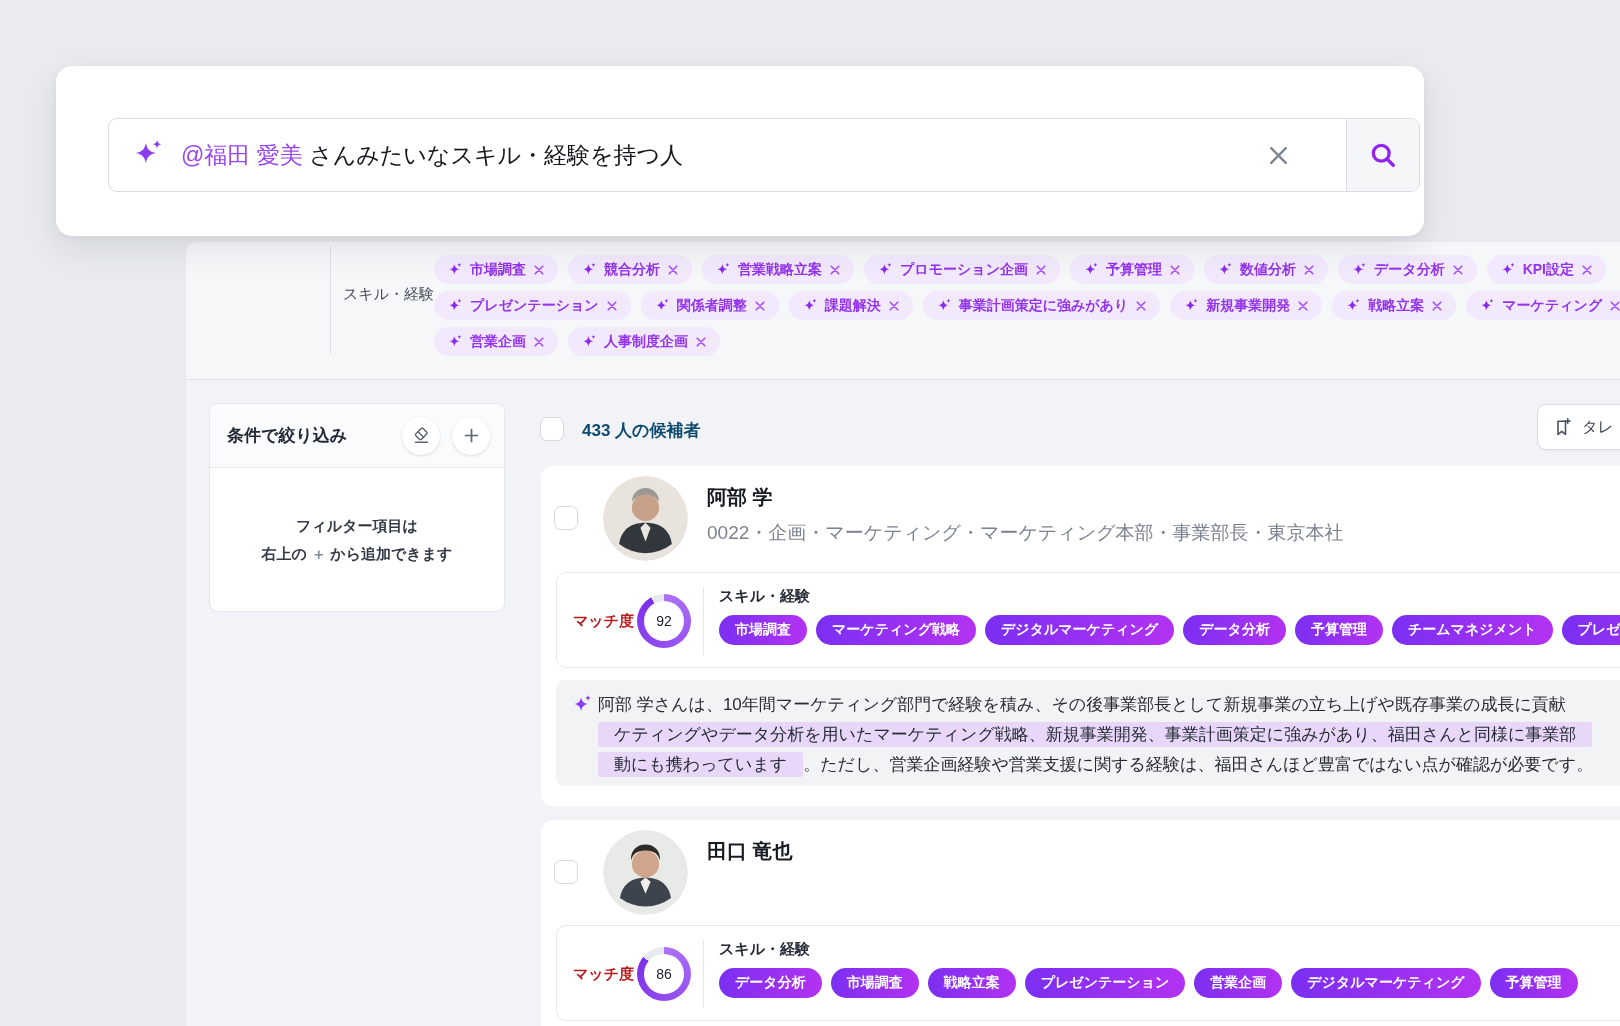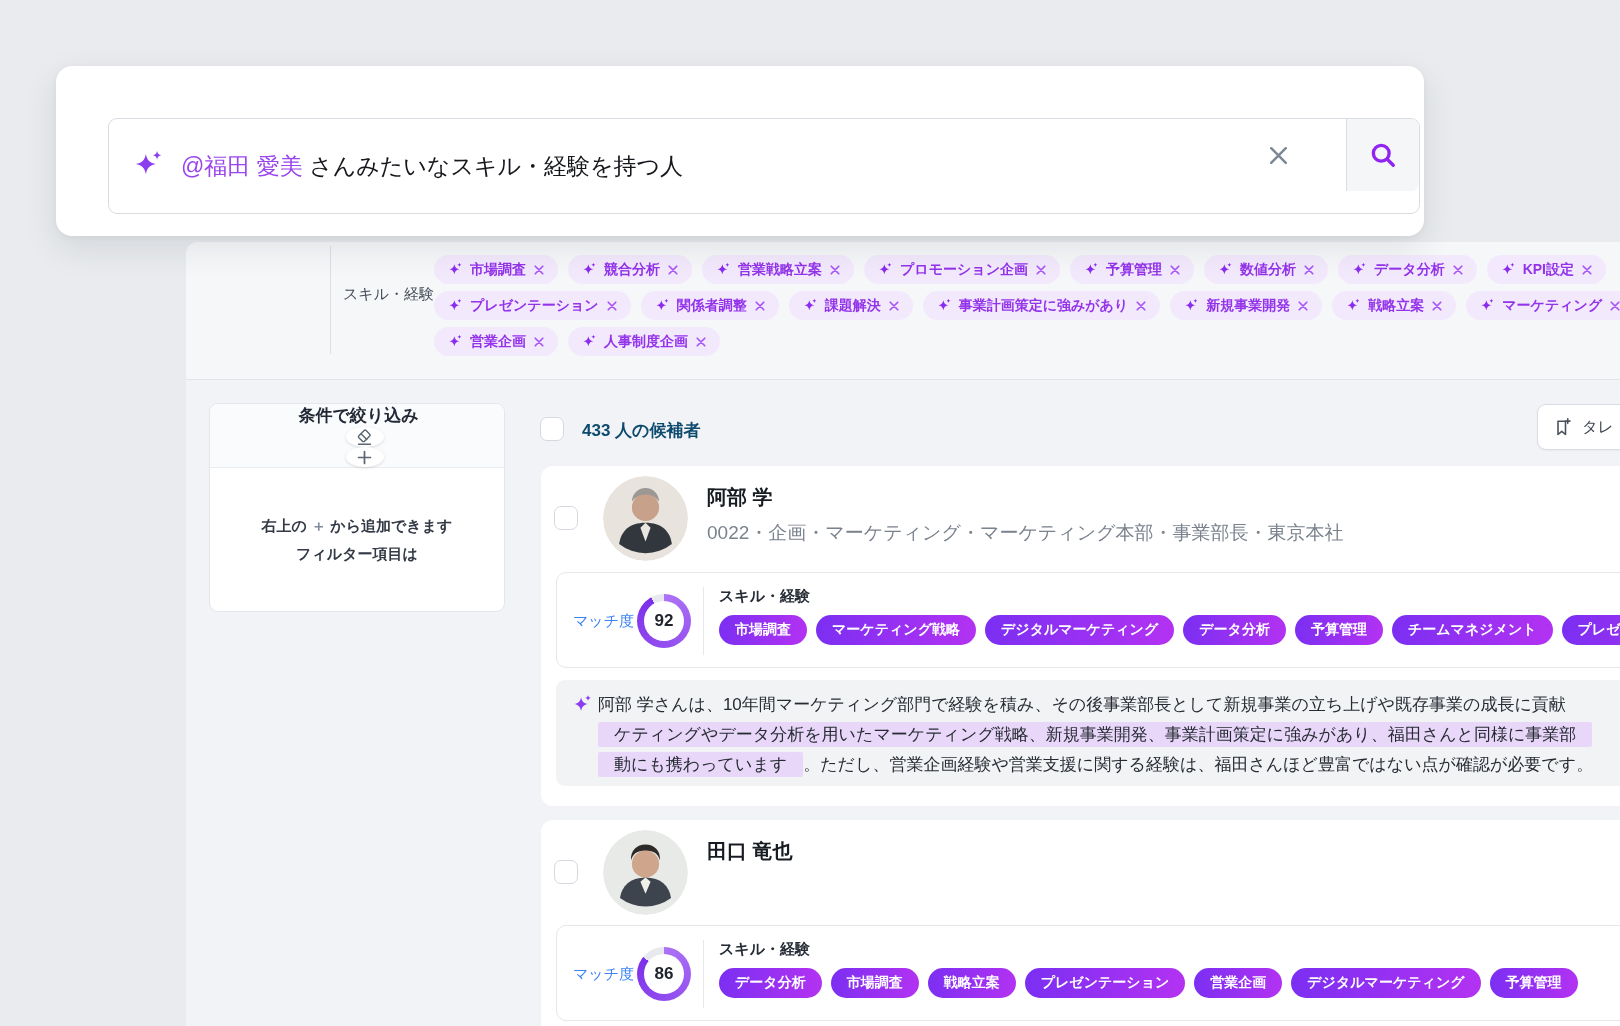--- a/index.html
+++ b/index.html
@@ -20,36 +20,36 @@
   .cond-rows { left:248px; top:13px; right:0; }
   .cond-row { display:flex; gap:10px; margin-bottom:7px; white-space:nowrap; }
   .ctag { display:inline-flex; align-items:center; gap:7px; height:29px;
     padding:0 13px; border-radius:15px; background:#f3e9fd; color:#9333ea;
     font-size:14px; font-weight:600; flex:0 0 auto; }
   .ctag svg { flex:0 0 auto; }
 
   
   .search-overlay { left:56px; top:66px; width:1368px; height:170px; background:#ffffff;
     border-radius:16px; box-shadow:0 12px 34px rgba(30,35,48,.10), 0 2px 6px rgba(30,35,48,.05); }
-  .search-box { left:52px; top:52px; width:1312px; height:96px; border:1px solid #d9dce1;
+  .search-box { left:52px; top:52px; width:1312px; height:74px; border:1px solid #d9dce1;
     border-radius:9px; background:#fff; display:flex; align-items:center; }
   .search-spark { margin-left:22px; }
   .search-text { margin-left:16px; font-size:23px; font-weight:500; white-space:nowrap; }
   .mention { color:#9b45ee; }
   .query-rest { color:#16181d; }
   .search-clear { position:absolute; right:128px; top:24px; cursor:pointer; }
   .search-btn-zone { position:absolute; right:0; top:0; width:73px; height:72px;
     background:#f5f6f8; border-left:1px solid #d9dce1; border-radius:0 8px 8px 0;
     display:flex; align-items:center; justify-content:center; }
 
   
   .filter-card { left:209px; top:403px; width:296px; height:209px; background:#fff;
     border:1px solid #e3e6ea; border-radius:9px; overflow:hidden; }
   .filter-head { height:64px; background:#fafbfc; border-bottom:1px solid #eaecef;
-    display:flex; align-items:center; padding:0 14px 0 17px;flex-direction:column; }
+    display:flex; align-items:center; padding:0 14px 0 17px; }
   .filter-title { font-size:17px; font-weight:700; color:#222835; }
   .round-btn { width:38px; height:38px; border-radius:50%; background:#fff;
     box-shadow:0 1px 3px rgba(20,25,35,.14); display:flex; align-items:center;
     justify-content:center; margin-left:12px; cursor:pointer; }
   .filter-head .spacer { flex:1; }
   .filter-empty { text-align:center; font-size:15px; font-weight:700; color:#333a46;
     line-height:28px; margin-top:44px; }
   .plus-inline { color:#7f8b9a; font-weight:700; }
 
   
@@ -68,26 +68,26 @@
   .card .cb { position:absolute; left:13px; top:40px; }
   .avatar { position:absolute; left:62px; top:10px; width:85px; height:85px;
     border-radius:50%; overflow:hidden; }
   .cand-name { position:absolute; left:166px; top:18px; font-size:20px; font-weight:700; color:#171b22; }
   .cand-meta { position:absolute; left:166px; top:54px; font-size:19px; color:#7a828d; white-space:nowrap; }
 
   .match-box { position:absolute; left:15px; width:1078px; height:96px;
     border:1px solid #e4e7ec; border-radius:10px; background:#fff; }
   .card1 .match-box { top:106px; }
   .card2 .match-box { top:105px; }
-  .match-label { position:absolute; left:16px; top:39px; font-size:15px; font-weight:400; color:#3b82f6; }
+  .match-label { position:absolute; left:16px; top:39px; font-size:15px; font-weight:700; color:#b91c1c; }
   .ring { position:absolute; left:80px; top:21px; width:54px; height:54px; border-radius:50%;
     background:conic-gradient(#ad72f6 0deg, #7c2fe9 calc(var(--p)*3.6deg), #e8e9ee calc(var(--p)*3.6deg) 360deg); }
   .ring::before { content:""; position:absolute; inset:7px; background:#fff; border-radius:50%; }
   .ring b { position:absolute; inset:0; display:flex; align-items:center; justify-content:center;
-    font-size:17px; font-weight:700; color:#20242b; }
+    font-size:14px; font-weight:400; color:#20242b; }
   .match-divider { position:absolute; left:146px; top:14px; width:1px; height:68px; background:#e6e8ed; }
   .skills-label { position:absolute; left:162px; top:14px; font-size:15px; font-weight:700; color:#262c35; }
   .skills-row { position:absolute; left:162px; top:42px; right:8px; display:flex; gap:9px;
     white-space:nowrap; overflow:hidden; }
   .stag { display:inline-flex; align-items:center; height:30px; padding:0 16px; border-radius:15px;
     background:linear-gradient(97deg,#7a2ff2,#b432f2); color:#fff; font-size:14px; font-weight:700;
     flex:0 0 auto; }
 
   .summary-box { position:absolute; left:15px; top:214px; width:1078px; height:106px;
     background:#f2f3f5; border-radius:9px; }
@@ -313,22 +313,22 @@
           <path d="M4.5 20.5h15"></path>
         </svg>
     </span>
     <span class="round-btn">
       <svg width="19" height="19" viewBox="0 0 24 24" fill="none" stroke="#5b6672" stroke-width="2.2" stroke-linecap="round">
           <path d="M12 4.5v15M4.5 12h15"></path>
         </svg>
     </span>
   </div>
   <div class="filter-empty">
+    <div>フィルター項目は</div>
     <div><span>右上の </span><span class="plus-inline">＋</span><span> から追加できます</span></div>
-    <div>フィルター項目は</div>
   </div>
 </div>
 
 <div class="abs checkbox results-head-cb"></div>
 <div class="abs results-count">433 人の候補者</div>
 <div class="abs talent-btn">
   <svg width="20" height="20" viewBox="0 0 24 24" fill="none" stroke="#49525e" stroke-width="1.9" stroke-linejoin="round">
       <path d="M6 5h9v16l-4.5-3.7L6 21z"></path>
       <path d="M17.7 2.2v5.4M15 4.9h5.4" stroke-linecap="round"></path>
     </svg>

